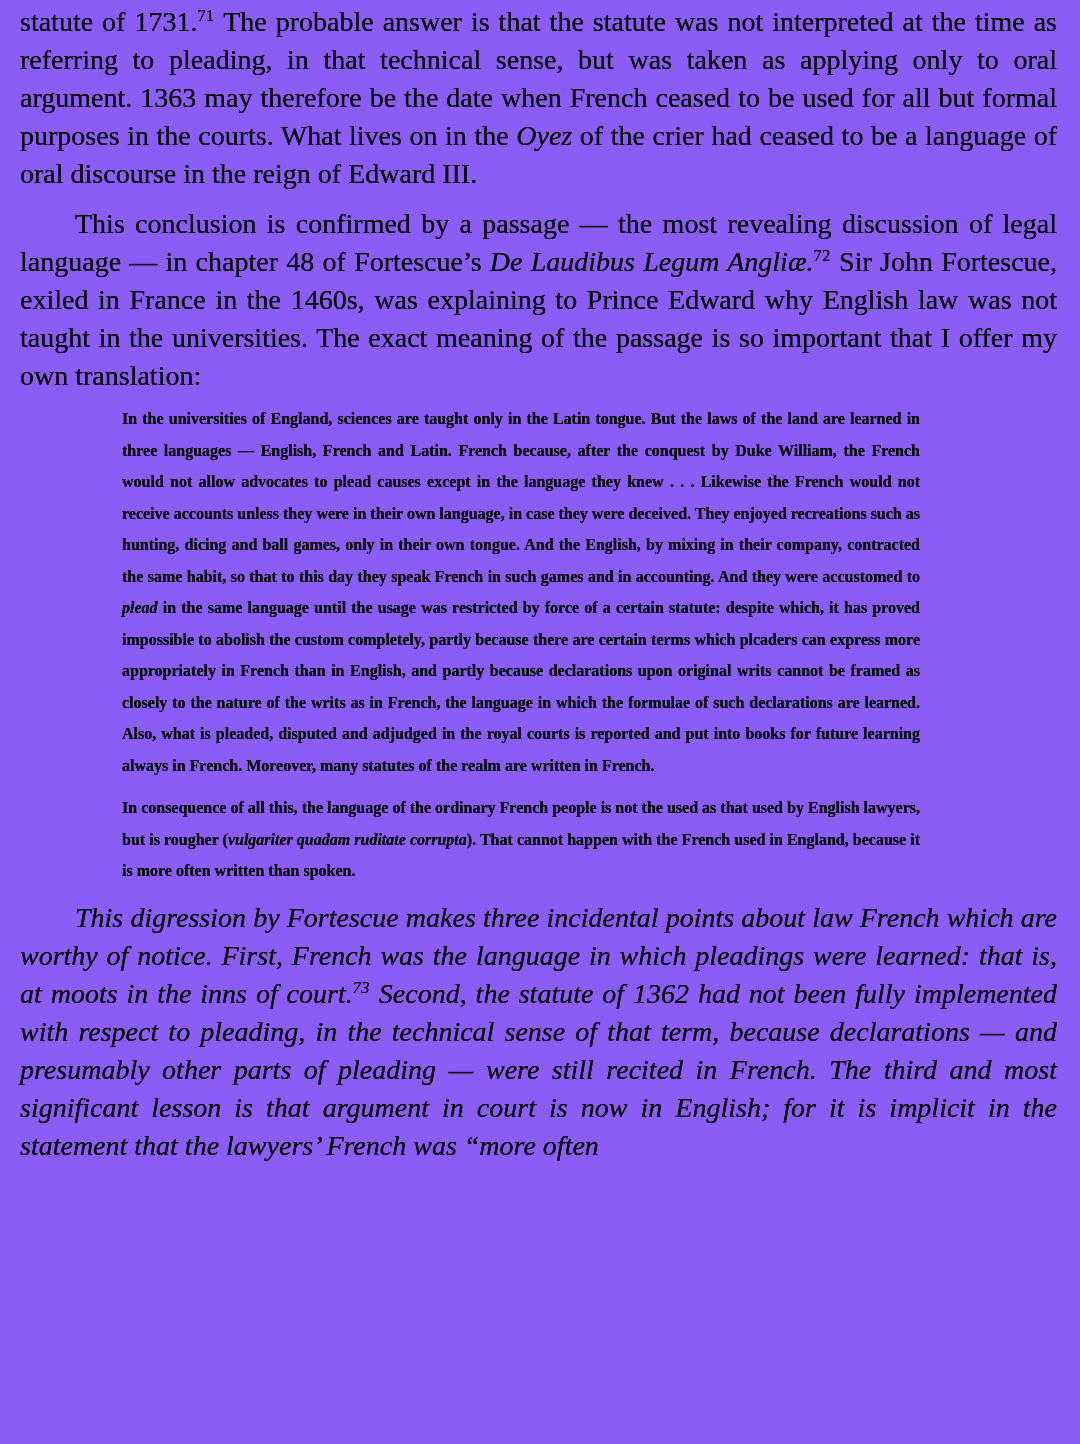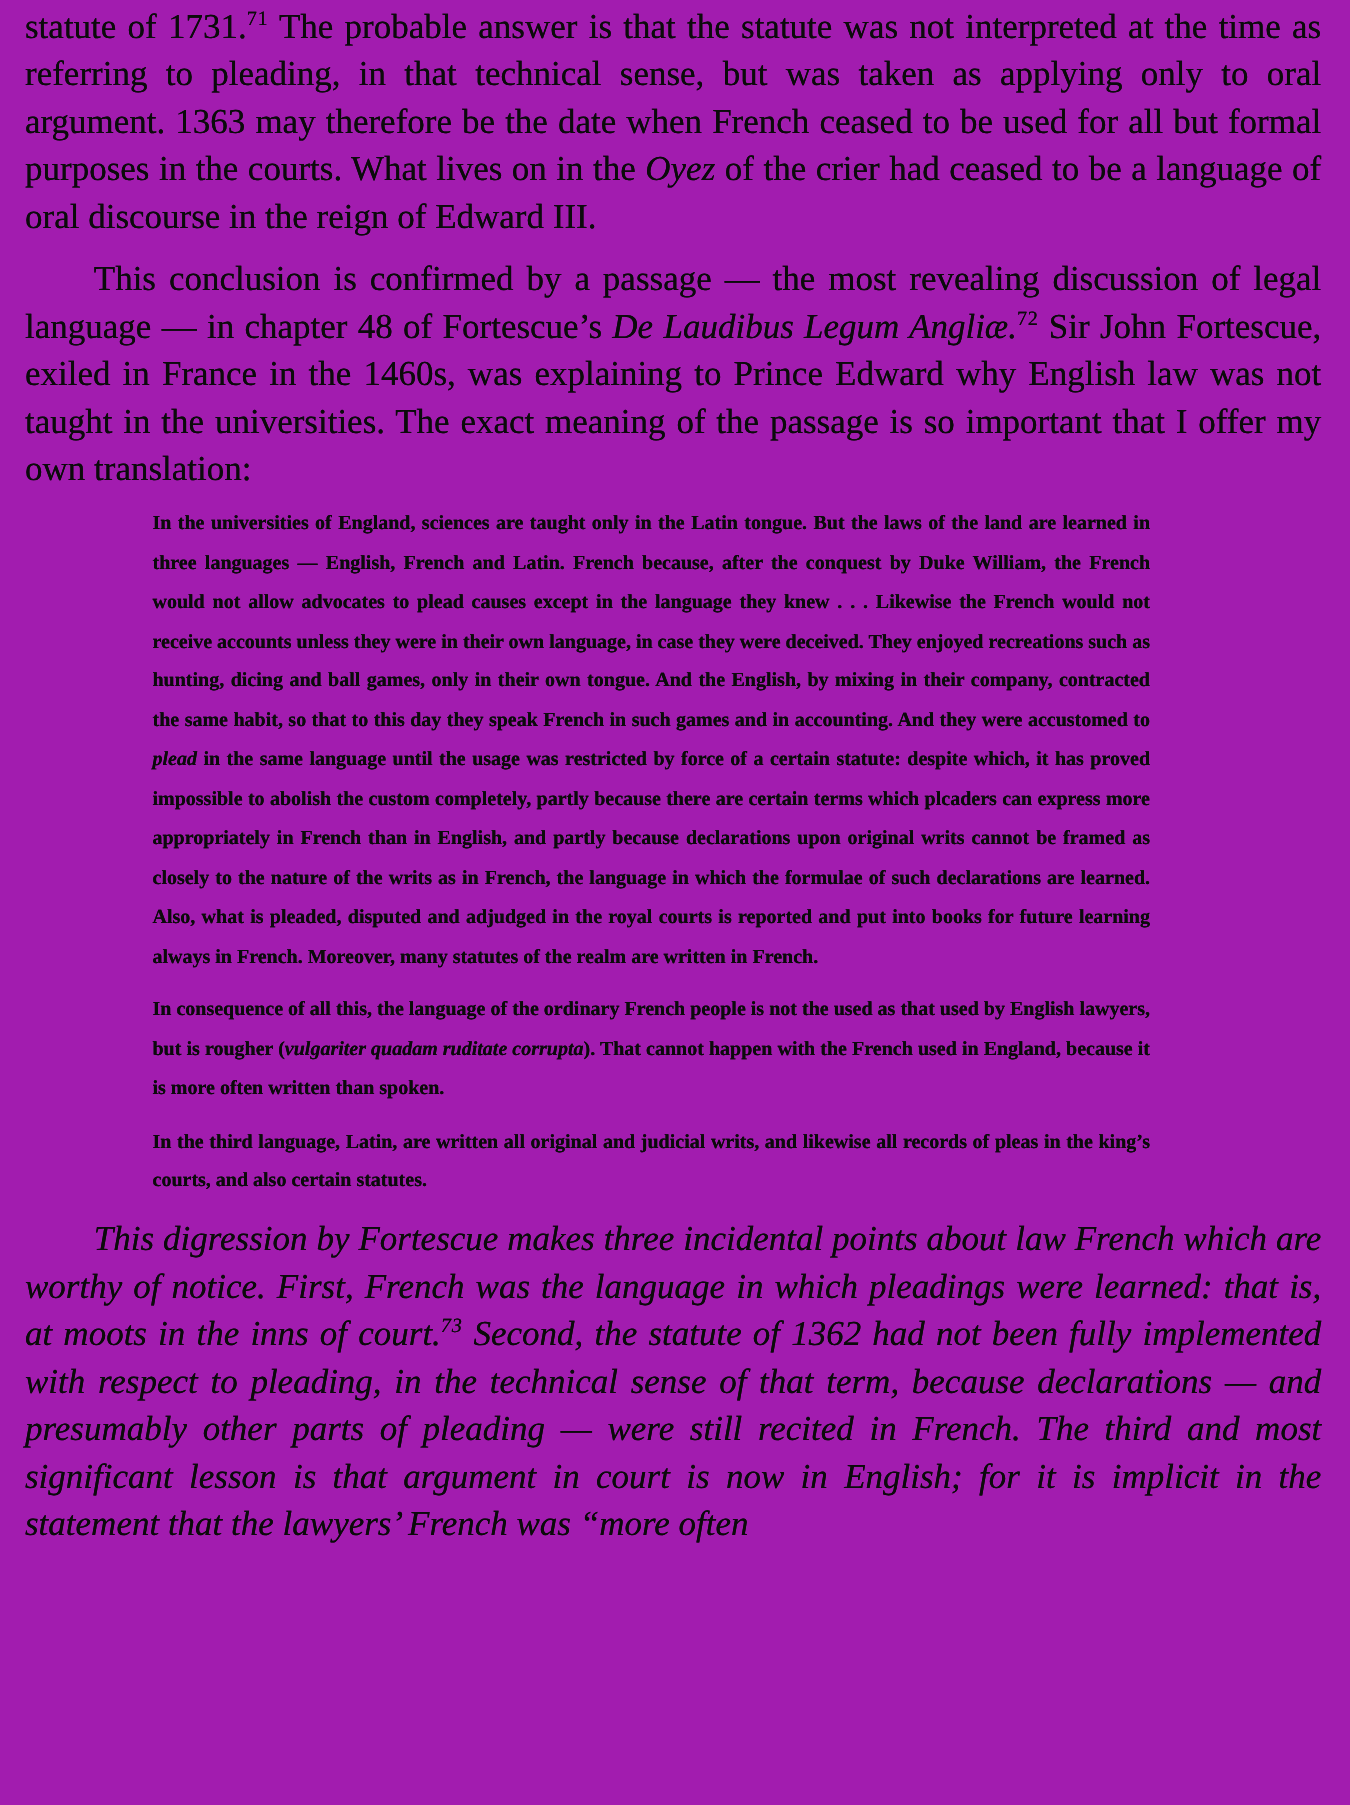--- a/index.html
+++ b/index.html
@@ -5,21 +5,21 @@
   html, body {
     margin: 0;
     padding: 0;
     background: #ffffff;
   }
   .page {
     position: relative;
     width: 1080px;
     height: 1444px;
     margin: 0 auto;
-    background: #a21caf;
+    background: #8b5cf6;
     overflow: hidden;
     box-sizing: border-box;
     padding: 3px 23px 0 20px;
     font-family: "Liberation Serif", "DejaVu Serif", serif;
     color: #0b0b0b;
     text-shadow: 0 0 0.4px currentColor; 
   }
   .body-para {
     font-size: 28px;
     line-height: 38px;
@@ -63,18 +63,17 @@
 
   <p class="body-para"><span>statute of 1731.</span><sup>71</sup><span> The probable answer is that the statute was not interpreted at the time as referring to pleading, in that technical sense, but was taken as applying only to oral argument. 1363 may therefore be the date when French ceased to be used for all but formal purposes in the courts. What lives on in the </span><i>Oyez</i><span> of the crier had ceased to be a language of oral discourse in the reign of Edward III.</span></p>
 
   <p class="body-para indented"><span>This conclusion is confirmed by a passage — the most revealing discussion of legal language — in chapter 48 of Fortescue’s </span><i>De Laudibus Legum Angliæ.</i><sup>72</sup><span> Sir John Fortescue, exiled in France in the 1460s, was explaining to Prince Edward why English law was not taught in the universities. The exact meaning of the passage is so important that I offer my own translation:</span></p>
 
   <blockquote class="quote-block">
     <p class="quote-para"><span>In the universities of England, sciences are taught only in the Latin tongue. But the laws of the land are learned in three languages — English, French and Latin. French because, after the conquest by Duke William, the French would not allow advocates to plead causes except in the language they knew . . . Likewise the French would not receive accounts unless they were in their own language, in case they were deceived. They enjoyed recreations such as hunting, dicing and ball games, only in their own tongue. And the English, by mixing in their company, contracted the same habit, so that to this day they speak French in such games and in accounting. And they were accustomed to </span><i>plead</i><span> in the same language until the usage was restricted by force of a certain statute: despite which, it has proved impossible to abolish the custom completely, partly because there are certain terms which plcaders can express more appropriately in French than in English, and partly because declarations upon original writs cannot be framed as closely to the nature of the writs as in French, the language in which the formulae of such declarations are learned. Also, what is pleaded, disputed and adjudged in the royal courts is reported and put into books for future learning always in French. Moreover, many statutes of the realm are written in French.</span></p>
 
     <p class="quote-para"><span>In consequence of all this, the language of the ordinary French people is not the used as that used by English lawyers, but is rougher (</span><i>vulgariter quadam ruditate corrupta</i><span>). That cannot happen with the French used in England, because it is more often written than spoken.</span></p>
 
-    <p class="quote-para"><span>In the third language, Latin, are written all original and judicial writs, and likewise all records of pleas in the king’s courts, and also certain statutes.</span></p>
   </blockquote>
 
   <p class="body-para indented last-para"><span>This digression by Fortescue makes three incidental points about law French which are worthy of notice. First, French was the language in which pleadings were learned: that is, at moots in the inns of court.</span><sup>73</sup><span> Second, the statute of 1362 had not been fully implemented with respect to pleading, in the technical sense of that term, because declarations — and presumably other parts of pleading — were still recited in French. The third and most significant lesson is that argument in court is now in English; for it is implicit in the statement that the lawyers’ French was “more often</span></p>
 
 </div>
 
 </body></html>

